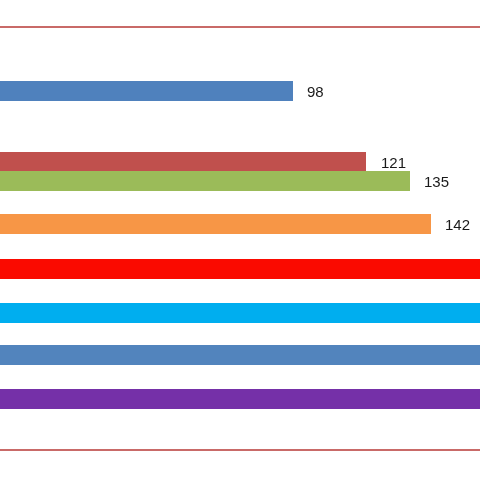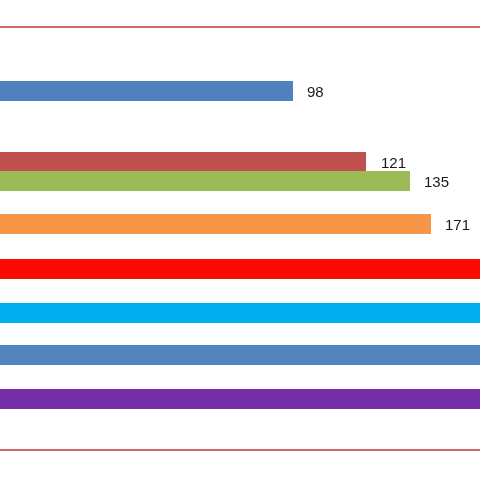--- a/index.html
+++ b/index.html
@@ -68,21 +68,21 @@
       <div class="bar-row" style="top: 128px; margin-top: 24px;">
         <div class="bar" style="width: 366px; background: rgb(192, 80, 77);"></div>
         <span class="bar-label" style="left: 381px;">121</span>
       </div>
       <div class="bar-row" style="top: 171px; border-radius: 9px;">
         <div class="bar" style="width: 410px; background: rgb(155, 187, 89);"></div>
         <span class="bar-label" style="left: 424px;">135</span>
       </div>
       <div class="bar-row" style="top: 214px;">
         <div class="bar" style="width: 431px; background: rgb(247, 150, 70);"></div>
-        <span class="bar-label" style="left: 445px;">171</span>
+        <span class="bar-label" style="left: 445px;">142</span>
       </div>
       <div class="bar-row" style="top: 259px;">
         <div class="bar" style="width: 480px; background: rgb(250, 10, 0);"></div>
       </div>
       <div class="bar-row" style="top: 303px;">
         <div class="bar" style="width: 480px; background: rgb(0, 174, 239);"></div>
       </div>
       <div class="bar-row" style="top: 345px;">
         <div class="bar" style="width: 480px; background: rgb(82, 132, 189);"></div>
       </div>

